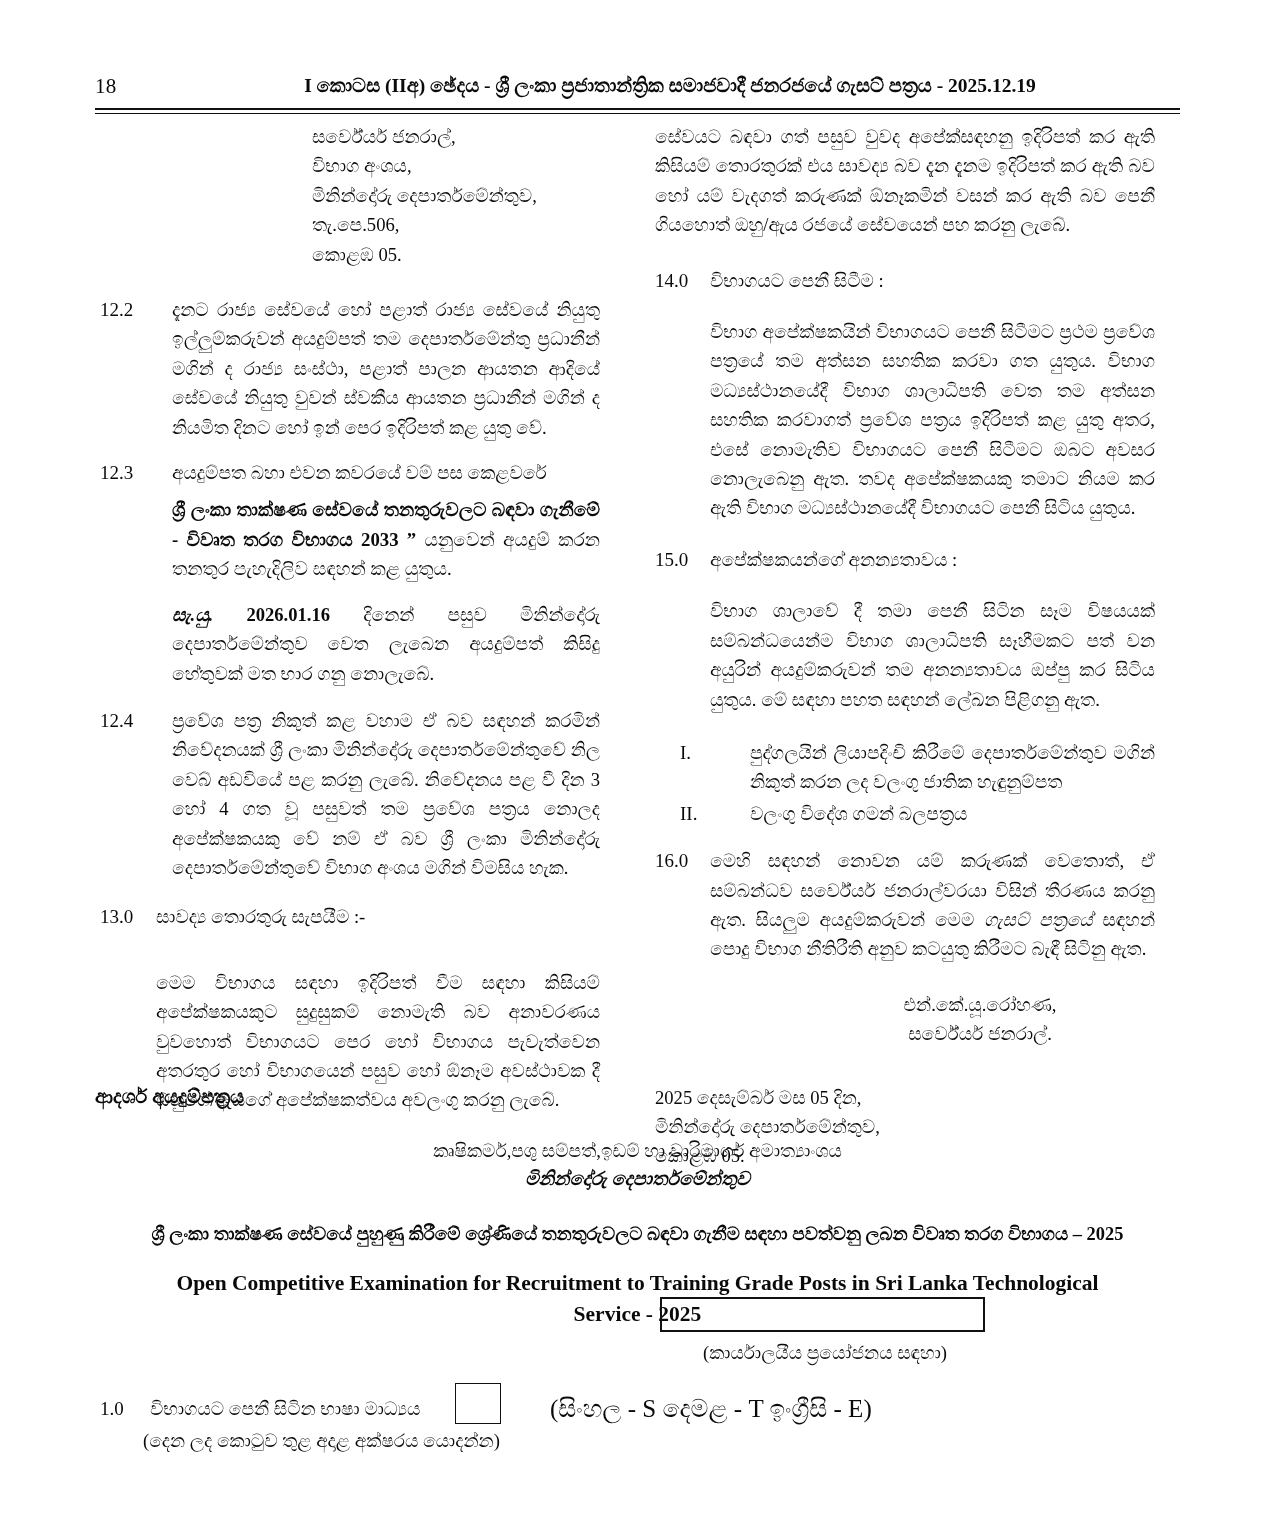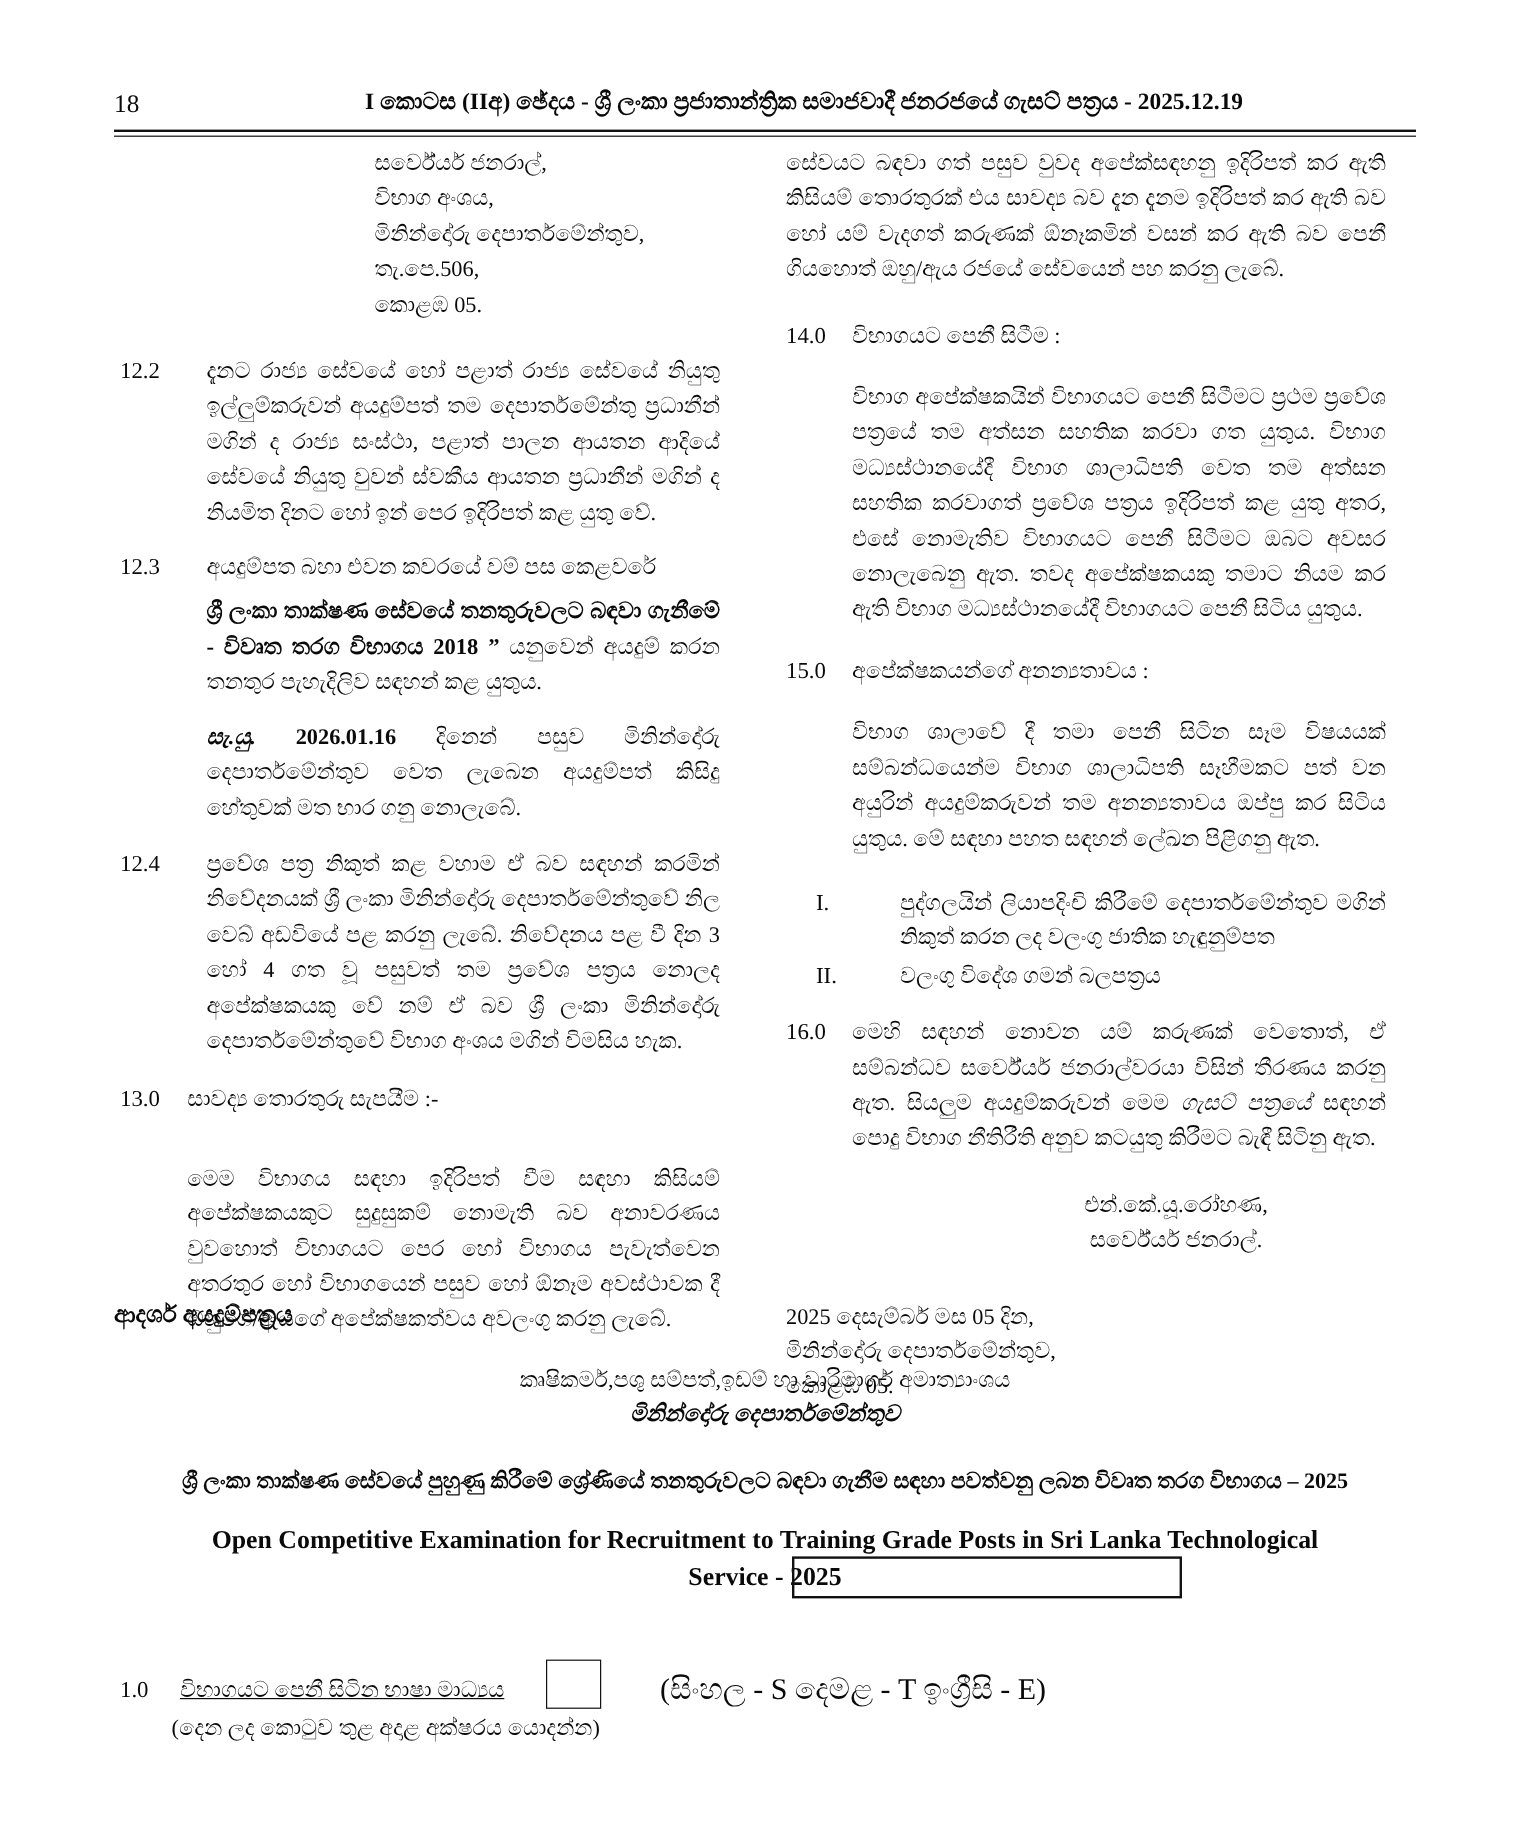--- a/index.html
+++ b/index.html
@@ -248,21 +248,20 @@
     font-size: 19px;
     line-height: 28px;
   }
   .q1-text {
     position: absolute;
     left: 55px;
     top: 0;
     font-size: 18.6px;
     line-height: 28px;
     white-space: nowrap;
-    text-decoration: underline;
   }
   .q1-box {
     position: absolute;
     left: 360px;
     top: -12px;
     width: 46px;
     height: 41px;
     border: 1.6px solid #111;
     box-sizing: border-box;
   }
@@ -307,21 +306,21 @@
 
     <div class="num-para">
       <span class="num">12.2</span><span>දැනට රාජ්‍ය සේවයේ හෝ පළාත් රාජ්‍ය සේවයේ නියුතු ඉල්ලුම්කරුවන් අයදුම්පත් තම දෙපාර්තමේන්තු ප්‍රධානීන් මගින් ද රාජ්‍ය සංස්ථා, පළාත් පාලන ආයතන ආදියේ සේවයේ නියුතු වුවන් ස්වකීය ආයතන ප්‍රධානීන් මගින් ද නියමිත දිනට හෝ ඉන් පෙර ඉදිරිපත් කළ යුතු වේ.</span>
     </div>
 
     <div class="num-para" style="margin-bottom:8px;">
       <span class="num">12.3</span><span>අයදුම්පත බහා එවන කවරයේ වම් පස කෙළවරේ</span>
     </div>
 
     <div class="indent-block bold-title" style="margin-bottom:16px;">
-      <span>ශ්‍රී ලංකා තාක්ෂණ සේවයේ තනතුරුවලට බඳවා ගැනීමේ - විවෘත තරග විභාගය 2018 ”</span><span class="inline-rest"> යනුවෙන් අයදුම් කරන තනතුර පැහැදිලිව සඳහන් කළ යුතුය.</span>
+      <span>ශ්‍රී ලංකා තාක්ෂණ සේවයේ තනතුරුවලට බඳවා ගැනීමේ - විවෘත තරග විභාගය 2033 ”</span><span class="inline-rest"> යනුවෙන් අයදුම් කරන තනතුර පැහැදිලිව සඳහන් කළ යුතුය.</span>
     </div>
 
     <div class="indent-block note-line" style="margin-bottom:18px;">
       <span class="note-lead">සැ.යු.</span><span class="note-date"> 2026.01.16 </span><span>දිනෙන් පසුව මිනින්දෝරු දෙපාර්තමේන්තුව වෙත ලැබෙන අයදුම්පත් කිසිදු හේතුවක් මත භාර ගනු නොලැබේ.</span>
     </div>
 
     <div class="num-para" style="margin-bottom:20px;">
       <span class="num">12.4</span><span>ප්‍රවේශ පත්‍ර නිකුත් කළ වහාම ඒ බව සඳහන් කරමින් නිවේදනයක් ශ්‍රී ලංකා මිනින්දෝරු දෙපාර්තමේන්තුවේ  නිල වෙබ් අඩවියේ පළ කරනු ලැබේ. නිවේදනය පළ වී දින 3 හෝ 4 ගත වූ පසුවත් තම ප්‍රවේශ පත්‍රය නොලද අපේක්ෂකයකු වේ නම් ඒ බව ශ්‍රී ලංකා මිනින්දෝරු දෙපාර්තමේන්තුවේ විභාග අංශය මගින් විමසිය හැක.</span>
     </div>
 
@@ -380,20 +379,21 @@
     <div class="form-heading">ආදර්ශ අයදුම්පත්‍රය</div>
 
     <div class="form-ministry">කෘෂිකර්ම,පශු සම්පත්,ඉඩම් හා වාරිමාර්ග අමාත්‍යාංශය</div>
     <div class="form-dept">මිනින්දෝරු දෙපාර්තමේන්තුව</div>
 
     <div class="exam-title-si">ශ්‍රී ලංකා තාක්ෂණ සේවයේ පුහුණු කිරීමේ ශ්‍රේණියේ තනතුරුවලට බඳවා ගැනීම සඳහා පවත්වනු ලබන විවෘත තරග විභාගය – 2025</div>
     <div class="exam-title-en">Open Competitive Examination for Recruitment to Training Grade Posts in Sri Lanka Technological</div>
     <div class="exam-title-en" style="margin-top:0;">Service - 2025</div>
 
     <div class="office-box"></div>
+    <div class="office-caption">(කාර්යාලයීය ප්‍රයෝජනය සඳහා)</div>
 
     <div class="q1">
       <span class="q1-num">1.0</span>
       <span class="q1-text">විභාගයට පෙනී සිටින භාෂා මාධ්‍යය</span>
       <span class="q1-box"></span>
       <span class="q1-legend">(සිංහල - S  දෙමළ - T  ඉංග්‍රීසි - E)</span>
       <span class="q1-sub">(දෙන ලද කොටුව තුළ අදාළ අක්ෂරය යොදන්න)</span>
     </div>
 
   </div>

